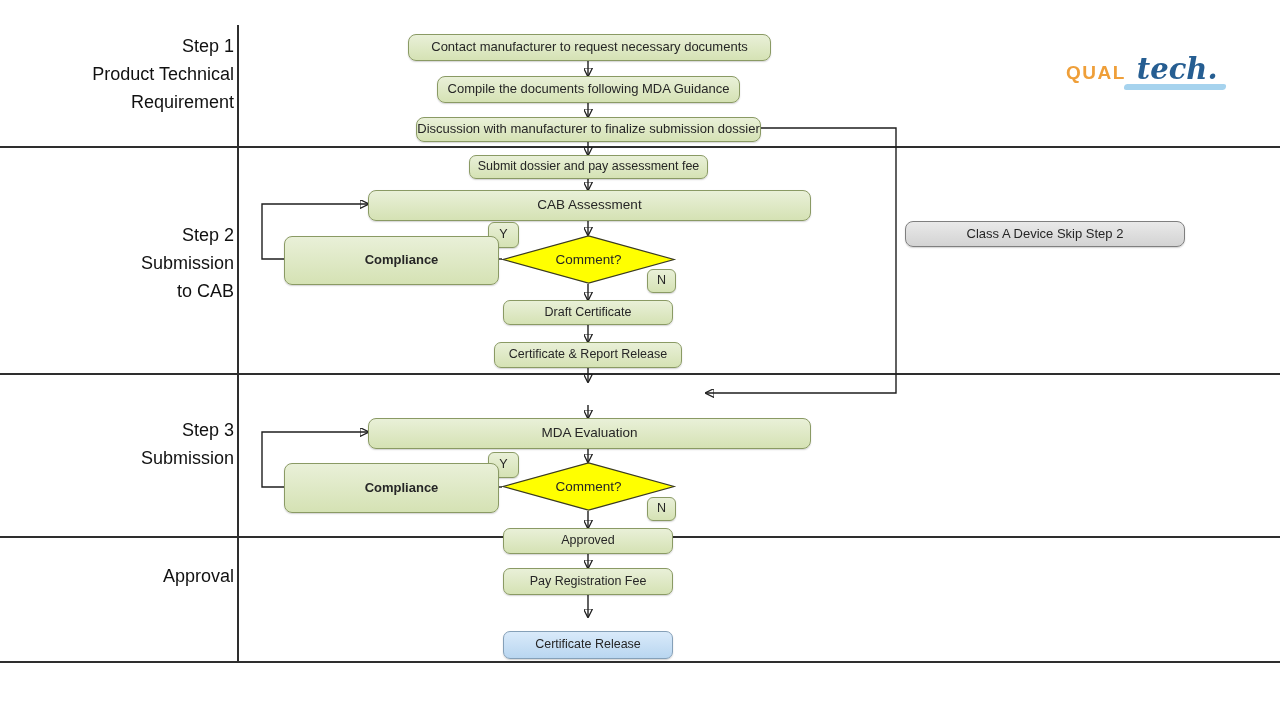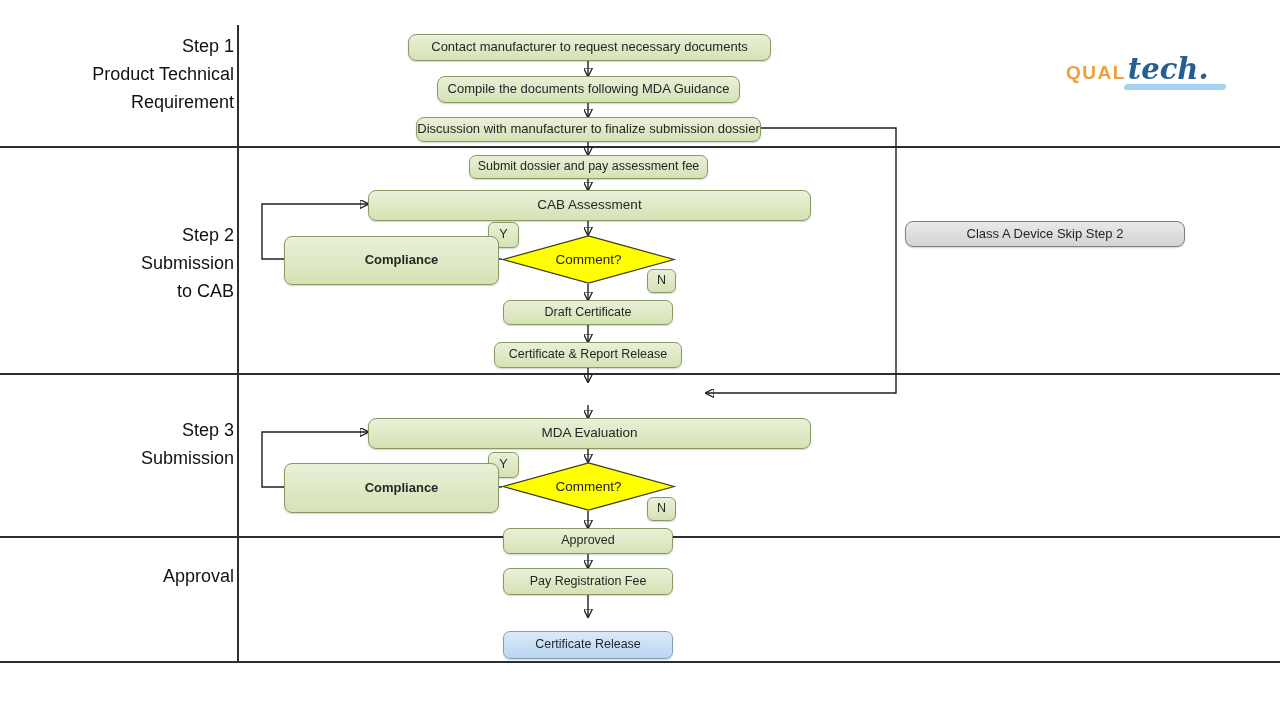--- a/index.html
+++ b/index.html
@@ -33,21 +33,21 @@
   .diamond{position:absolute;z-index:3;}
   .diamond svg{position:absolute;left:0;top:0;width:100%;height:100%;overflow:visible;}
   .diamond polygon{fill:#ffff00;stroke:#3a3a23;stroke-width:1.2px;}
   .diamond .dlabel{position:absolute;left:0;top:0;width:100%;height:100%;
     display:flex;align-items:center;justify-content:center;font-size:13.5px;color:#262626;}
   
   .logo{position:absolute;left:1066px;top:52px;z-index:3;white-space:nowrap;}
   .logo .qual{font-family:"Liberation Sans",sans-serif;font-weight:bold;color:#ef9f39;
     font-size:19px;letter-spacing:1.5px;vertical-align:baseline;}
   .logo .tech{position:relative;font-family:"DejaVu Serif",serif;font-style:italic;font-weight:bold;
-    color:#265e92;font-size:29px;margin-left:2px;z-index:2;display:inline-block;}
+    color:#265e92;font-size:29px;margin-left:11px;z-index:2;display:inline-block;}
   .logo .underline{position:absolute;left:58px;top:32px;width:102px;height:6px;
     background:#a6d3ee;border-radius:3px;transform:skewX(-12deg);z-index:0;}
 </style>
 </head>
 <body>
 
 <div id="canvas">
 
   <div class="hdivider" style="top:146px"></div>
   <div class="hdivider" style="top:373px"></div>

